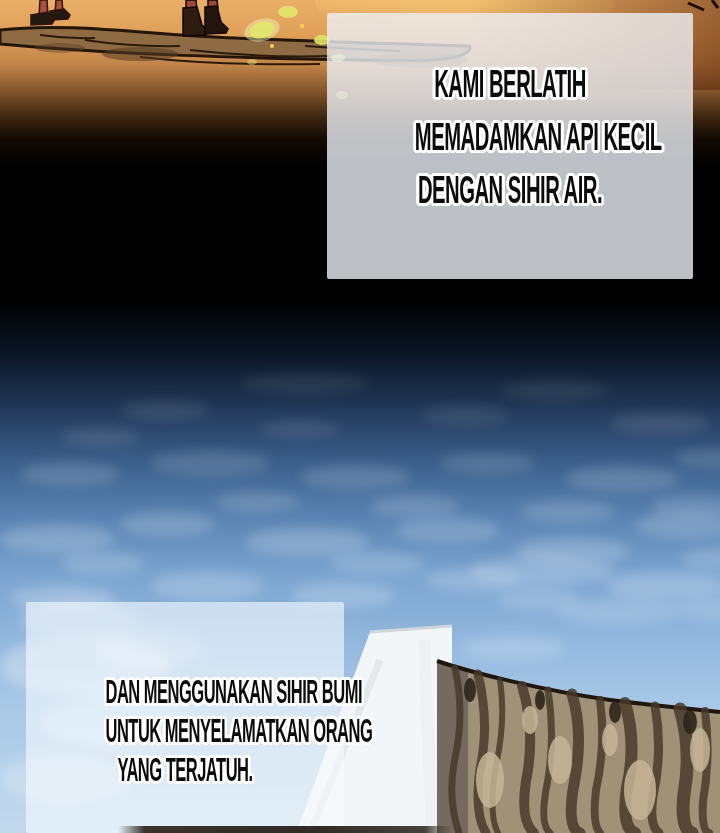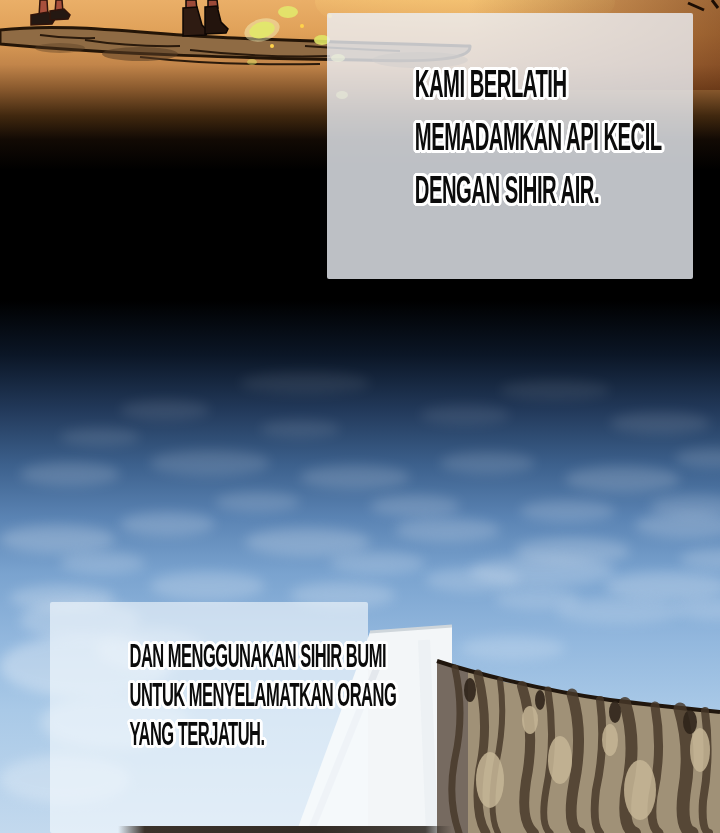--- a/index.html
+++ b/index.html
@@ -16,32 +16,32 @@
       #3c608c 46%, #5b84b4 54%,
       #7aa3cf 62%, #93b8de 72%,
       #a9c9e7 82%, #c3d9ee 100%);
   }
   .cloud-layer{position:absolute;left:0;top:0;width:720px;height:833px;z-index:10;pointer-events:none;}
   .cloud{position:absolute;background:#fff;border-radius:50%;filter:blur(6px);}
   .cliff-svg{position:absolute;left:0;top:0;z-index:15;}
   .fire-svg{position:absolute;left:0;top:0;z-index:20;}
   
   .caption{
-    position:absolute;z-index:50;border-radius:2px;
+    position:absolute;z-index:50;text-align:center;border-radius:2px;
     color:#0b0b0b;font-weight:700;
   }
   .caption-top{
     left:327px;top:13px;width:366px;height:266px;
     background:rgba(236,240,246,0.80);
     padding-top:44px;box-sizing:border-box;
   }
   .caption-bottom{
-    left:50px;top:602px;width:318px;height:231px;
+    left:26px;top:602px;width:318px;height:231px;
     background:rgba(246,250,254,0.62);
-    padding-top:34px;box-sizing:border-box;
+    padding-top:70px;box-sizing:border-box;
   }
   .cap-line{
     white-space:nowrap;letter-spacing:-1px;
     text-shadow:
       5px 0 0 #fff,-5px 0 0 #fff,0 3px 0 #fff,0 -3px 0 #fff,
       4px 2px 0 #fff,-4px 2px 0 #fff,4px -2px 0 #fff,-4px -2px 0 #fff,
       2px 3px 0 #fff,-2px 3px 0 #fff,2px -3px 0 #fff,-2px -3px 0 #fff,
       5px 1px 0 #fff,-5px 1px 0 #fff,5px -1px 0 #fff,-5px -1px 0 #fff;
   }
   .caption-top .cap-line{font-size:39px;line-height:53px;transform:scaleX(0.52);}

